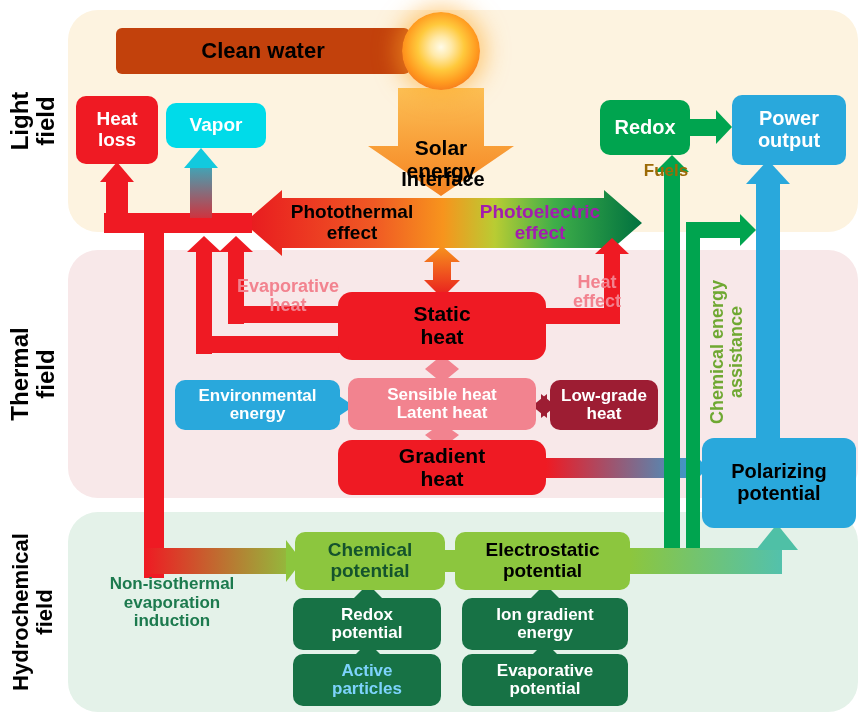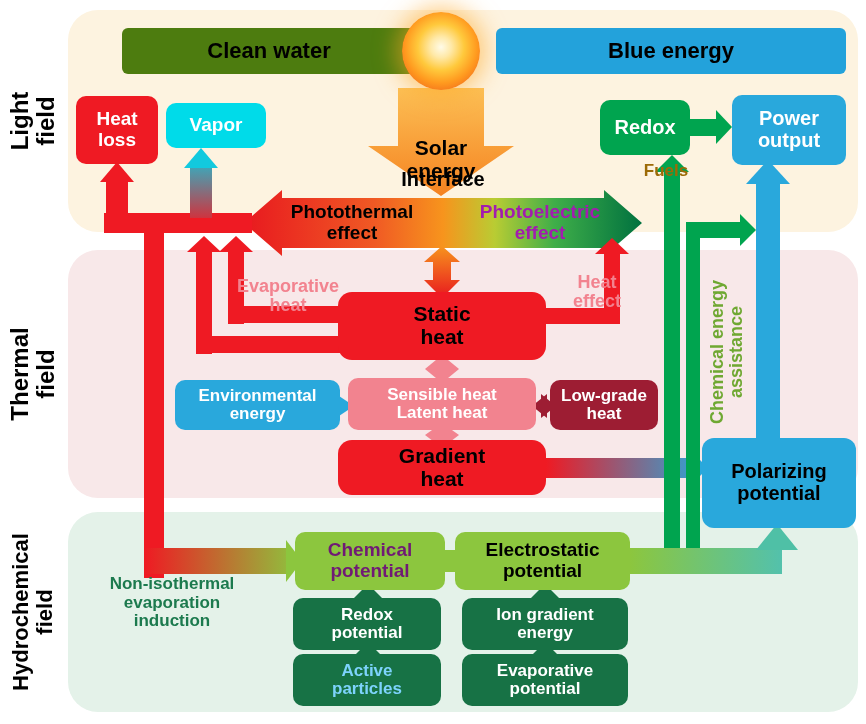--- a/index.html
+++ b/index.html
@@ -12,21 +12,21 @@
   #arrows{position:absolute;left:0;top:0;z-index:2;}
   .box,.lbl{position:absolute;display:flex;align-items:center;justify-content:center;
     text-align:center;white-space:pre-line;line-height:1.08;z-index:3;}
   .box{border-radius:10px;}
   .rot{transform:rotate(-90deg);}
   
   #lbl-light{left:-77px;top:95px;width:220px;height:52px;font-size:24px;color:#000;}
   #lbl-thermal{left:-87px;top:348px;width:240px;height:52px;font-size:24px;color:#000;}
   #lbl-hydro{left:-67px;top:586px;width:200px;height:52px;font-size:22px;color:#000;}
   
-  #clean-water{left:122px;top:28px;width:294px;height:46px;background:#4d7c0f;color:#000;font-size:22px;border-radius:6px;}
+  #clean-water{left:116px;top:28px;width:294px;height:46px;background:#c2410c;color:#000;font-size:22px;border-radius:6px;}
   #blue-energy{left:496px;top:28px;width:350px;height:46px;background:#23a2db;color:#000;font-size:22px;border-radius:6px;}
   #sun{position:absolute;left:402px;top:12px;width:78px;height:78px;border-radius:50%;z-index:3;
     background:radial-gradient(circle at 50% 45%, #fffbe8 0%, #ffe9a8 18%, #ffc93c 40%, #ff9a1f 62%, #f4731c 80%, rgba(244,115,28,0.30) 94%, rgba(244,115,28,0) 100%);
     box-shadow:0 0 22px 6px rgba(255,170,40,0.55);}
   #heat-loss{left:76px;top:96px;width:82px;height:68px;background:#ef1a23;color:#fff;font-size:19px;}
   #vapor{left:166px;top:103px;width:100px;height:45px;background:#00dbe9;color:#fff;font-size:19px;}
   #solar-energy{left:381px;top:92px;width:120px;height:56px;font-size:21px;color:#000;margin-top:40px;}
   #interface{left:383px;top:166px;width:120px;height:28px;font-size:20px;color:#000;text-align:center;}
   #redox{left:600px;top:100px;width:90px;height:55px;background:#00a44f;color:#fff;font-size:20px;}
   #power-output{left:732px;top:95px;width:114px;height:70px;background:#29a8dc;color:#fff;font-size:20px;}
@@ -38,21 +38,21 @@
   #heat-effect-lbl{left:532px;top:270px;width:130px;height:44px;font-size:18px;color:#f2838f;}
   #static-heat{left:338px;top:292px;width:208px;height:68px;background:#ef1a23;color:#000;font-size:21px;border-radius:14px;}
   #env-energy{left:175px;top:380px;width:165px;height:50px;background:#29a8dc;color:#fff;font-size:17px;}
   #sensible{left:348px;top:378px;width:188px;height:52px;background:#f2838f;color:#fff;font-size:17px;}
   #low-grade{left:550px;top:380px;width:108px;height:50px;background:#9d1d33;color:#fff;font-size:17px;}
   #gradient-heat{left:338px;top:440px;width:208px;height:55px;background:#ef1a23;color:#000;font-size:21px;border-radius:14px;}
   #chem-assist{left:607px;top:330px;width:240px;height:44px;font-size:18px;color:#6fa832;}
   #polarizing{left:702px;top:438px;width:154px;height:90px;background:#29a8dc;color:#000000;font-size:20px;border-radius:12px;}
   
   #non-iso{left:88px;top:570px;width:168px;height:66px;font-size:17px;color:#1c7a4e;}
-  #chem-pot{left:295px;top:532px;width:150px;height:58px;background:#8cc63e;color:#701a75;font-size:19px;}
+  #chem-pot{left:295px;top:532px;width:150px;height:58px;background:#8cc63e;color:#14532d;font-size:19px;}
   #electro-pot{left:455px;top:532px;width:175px;height:58px;background:#8cc63e;color:#000;font-size:19px;}
   #redox-pot{left:293px;top:598px;width:148px;height:52px;background:#177245;color:#fff;font-size:17px;}
   #ion-grad{left:462px;top:598px;width:166px;height:52px;background:#177245;color:#fff;font-size:17px;}
   #active-part{left:293px;top:654px;width:148px;height:52px;background:#177245;color:#7dd3fc;font-size:17px;}
   #evap-pot{left:462px;top:654px;width:166px;height:52px;background:#177245;color:#fff;font-size:17px;}
 </style>
 </head>
 <body>
 
 <div id="fig">
@@ -164,21 +164,20 @@
 
   <div class="lbl rot" id="lbl-light">Light
 field</div>
   <div class="lbl rot" id="lbl-thermal">Thermal
 field</div>
   <div class="lbl rot" id="lbl-hydro">Hydrochemical
 field</div>
 
   <div class="box" id="clean-water">Clean water</div>
   <div id="sun"></div>
-  <div class="box" id="blue-energy">Blue energy</div>
   <div class="box" id="heat-loss">Heat
 loss</div>
   <div class="box" id="vapor">Vapor</div>
   <div class="lbl" id="solar-energy">Solar
 energy</div>
   <div class="lbl" id="interface">Interface</div>
   <div class="box" id="redox">Redox</div>
   <div class="box" id="power-output">Power
 output</div>
   <div class="lbl" id="fuels">Fuels</div>

